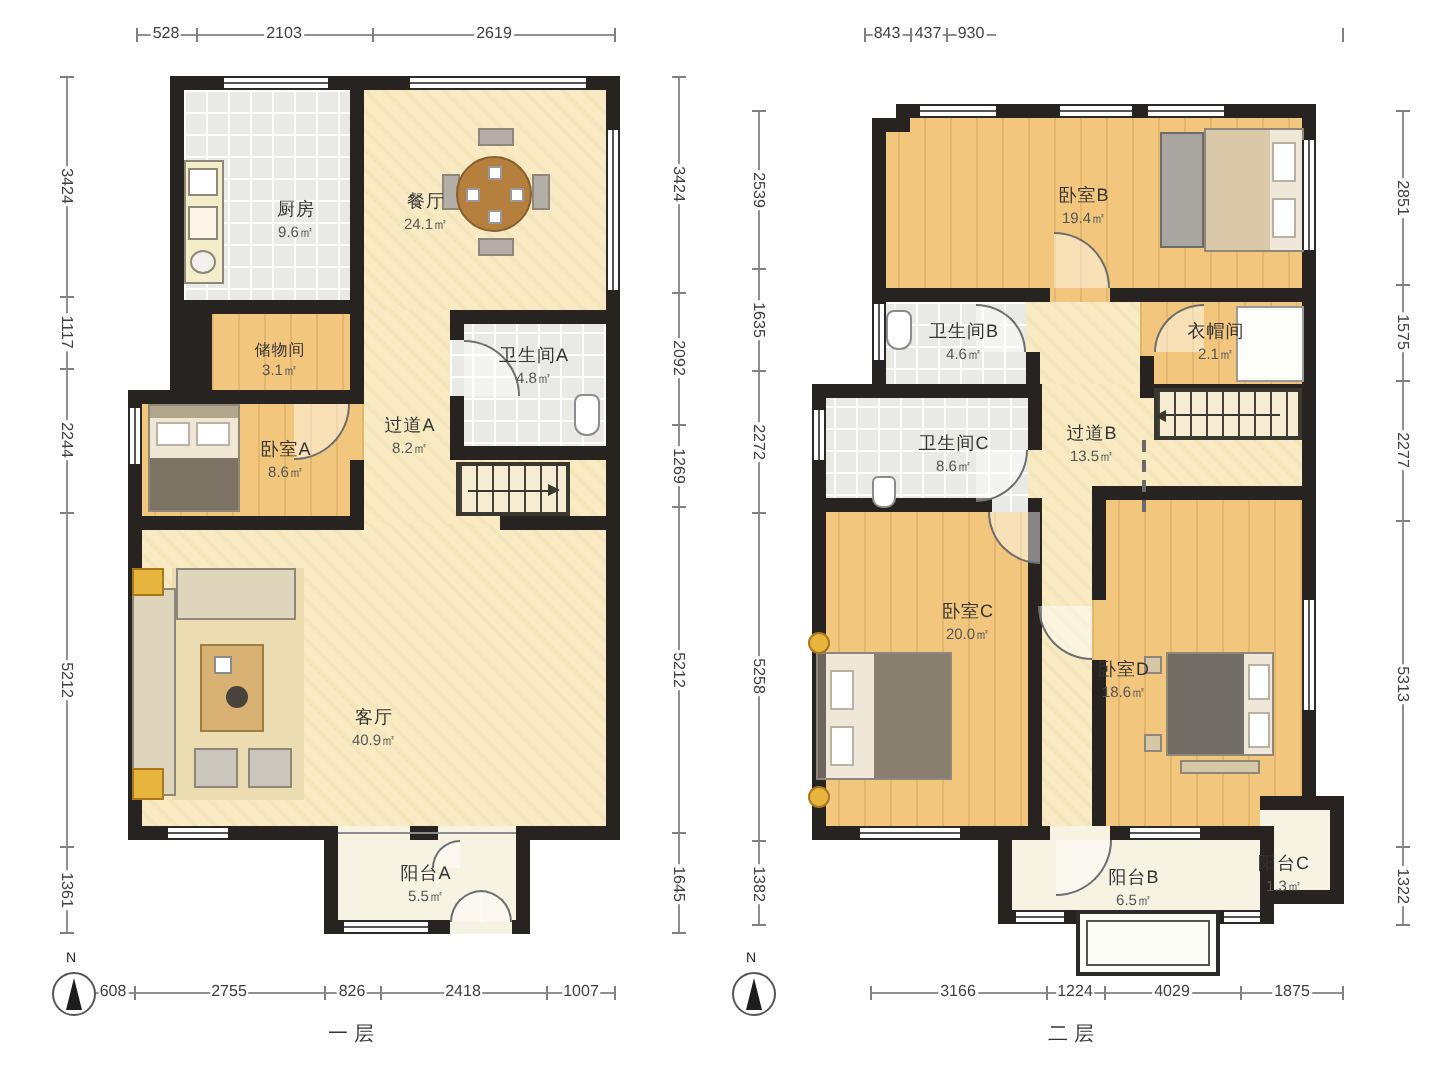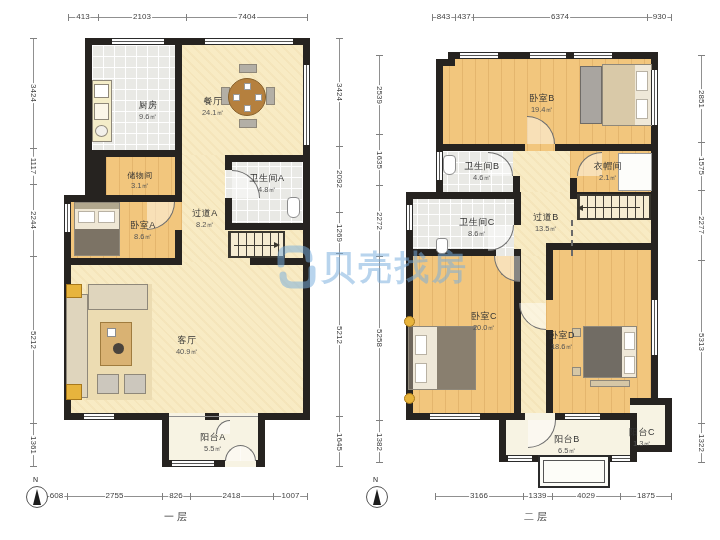--- a/index.html
+++ b/index.html
@@ -176,21 +176,21 @@
       <span class="ra">8.6㎡</span>
     </div>
   <div class="rlabel" style="left:205px;top:218px">
       <span class="rn">过道A</span>
       <span class="ra">8.2㎡</span>
     </div>
   <div class="rlabel" style="left:267px;top:183px">
       <span class="rn">卫生间A</span>
       <span class="ra">4.8㎡</span>
     </div>
-  <div class="rlabel" style="left:187px;top:345px">
+  <div class="rlabel" style="left:187px;top:364px">
       <span class="rn">客厅</span>
       <span class="ra">40.9㎡</span>
     </div>
   <div class="rlabel" style="left:213px;top:442px">
       <span class="rn">阳台A</span>
       <span class="ra">5.5㎡</span>
     </div>
 
   <div class="room wood" style="left:436px;top:59px;width:222px;height:92px"></div>
   <div class="room tile" style="left:436px;top:151px;width:84px;height:48px"></div>
@@ -303,46 +303,46 @@
       <span class="ra">2.1㎡</span>
     </div>
   <div class="rlabel" style="left:477px;top:227px">
       <span class="rn">卫生间C</span>
       <span class="ra">8.6㎡</span>
     </div>
   <div class="rlabel" style="left:546px;top:222px">
       <span class="rn">过道B</span>
       <span class="ra">13.5㎡</span>
     </div>
-  <div class="rlabel" style="left:484px;top:321px">
+  <div class="rlabel" style="left:484px;top:311px">
       <span class="rn">卧室C</span>
       <span class="ra">20.0㎡</span>
     </div>
   <div class="rlabel" style="left:562px;top:340px">
       <span class="rn">卧室D</span>
       <span class="ra">18.6㎡</span>
     </div>
   <div class="rlabel" style="left:567px;top:444px">
       <span class="rn">阳台B</span>
       <span class="ra">6.5㎡</span>
     </div>
   <div class="rlabel" style="left:642px;top:437px">
       <span class="rn">阳台C</span>
       <span class="ra">1.3㎡</span>
     </div>
 
   <div class="hruler" style="left:68px;top:11px;width:240px">
     <span class="hseg" style="width:30px">
-        <b>413</b>
+        <b>528</b>
       </span>
     <span class="hseg" style="width:88px">
         <b>2103</b>
       </span>
     <span class="hseg" style="width:122px">
-        <b>7404</b>
+        <b>2619</b>
       </span>
   </div>
   <div class="vruler" style="left:27px;top:38px;height:429px">
     <span class="vseg" style="height:110px">
         <b>3424</b>
       </span>
     <span class="vseg" style="height:36px">
         <b>1117</b>
       </span>
     <span class="vseg" style="height:72px">
@@ -390,23 +390,20 @@
       </span>
   </div>
 
   <div class="hruler" style="left:432px;top:11px;width:240px">
     <span class="hseg" style="width:23px">
         <b>843</b>
       </span>
     <span class="hseg" style="width:18px">
         <b>437</b>
       </span>
-    <span class="hseg" style="width:174px">
-        <b>6374</b>
-      </span>
     <span class="hseg" style="width:25px">
         <b>930</b>
       </span>
   </div>
   <div class="vruler" style="left:373px;top:55px;height:408px">
     <span class="vseg" style="height:79px">
         <b>2539</b>
       </span>
     <span class="vseg" style="height:51px">
         <b>1635</b>
@@ -436,39 +433,32 @@
       </span>
     <span class="vseg" style="height:40px">
         <b>1322</b>
       </span>
   </div>
   <div class="hruler" style="left:435px;top:490px;width:237px">
     <span class="hseg" style="width:88px">
         <b>3166</b>
       </span>
     <span class="hseg" style="width:29px">
-        <b>1339</b>
+        <b>1224</b>
       </span>
     <span class="hseg" style="width:68px">
         <b>4029</b>
       </span>
     <span class="hseg" style="width:52px">
         <b>1875</b>
       </span>
   </div>
 
   <span class="north" style="left:33px;top:476px">N</span>
   <div class="compass" style="left:26px;top:486px"></div>
   <div class="floorname" style="left:177px;top:517px">一层</div>
 
   <span class="north" style="left:373px;top:476px">N</span>
   <div class="compass" style="left:366px;top:486px"></div>
   <div class="floorname" style="left:537px;top:517px">二层</div>
 
-  <div class="wm">
-    <svg width="40" height="46" viewBox="0 0 40 46">
-      <path d="M33 15 q0 -10 -9 -10 h-11 q-8 0 -8 8 v7" fill="none" stroke="#78aede" stroke-width="7" stroke-linecap="round"></path>
-      <path d="M7 31 q0 10 9 10 h12 q8 0 8 -8 v-8" fill="none" stroke="#78aede" stroke-width="7" stroke-linecap="round"></path>
-    </svg>
-    <span>贝壳找房</span>
-  </div>
 
 </div>
 
 </body></html>

